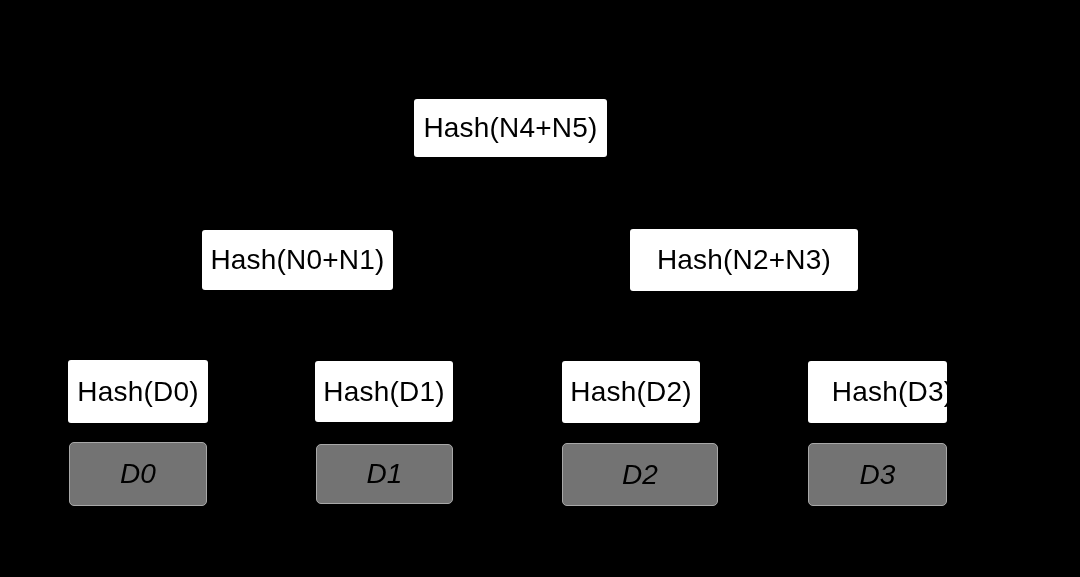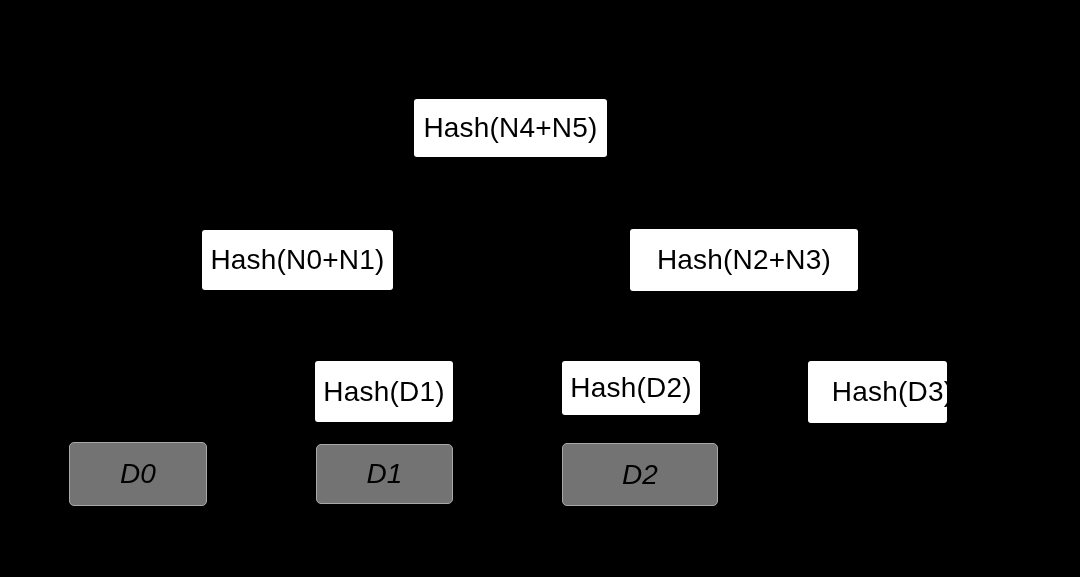--- a/index.html
+++ b/index.html
@@ -38,46 +38,48 @@
     font-style: italic;
   }
   
   .pos-root   { left: 414px; top: 72px;  width: 193px; height: 58px; }
   
   .pos-int0   { left: 202px; top: 203px; width: 191px; height: 60px; }
   .pos-int1   { left: 630px; top: 202px; width: 228px; height: 62px; }
   
   .pos-leaf0  { left: 68px;  top: 333px; width: 140px; height: 63px; }
   .pos-leaf1  { left: 315px; top: 334px; width: 138px; height: 61px; }
-  .pos-leaf2  { left: 562px; top: 334px; width: 138px; height: 54px; }
+  .pos-leaf2  { left: 562px; top: 334px; width: 138px; height: 62px; }
   .pos-leaf3  { left: 808px; top: 334px; width: 139px; height: 62px; padding-left: 30px; }
   
   .pos-data0  { left: 69px;  top: 442px; width: 138px; height: 64px; }
   .pos-data1  { left: 316px; top: 444px; width: 137px; height: 60px; }
   .pos-data2  { left: 562px; top: 443px; width: 156px; height: 63px; }
   .pos-data3  { left: 808px; top: 443px; width: 139px; height: 63px; }
 </style>
 </head>
 <body>
 
 <div class="canvas">
 
   <div class="node hash-node pos-root">Hash(N4+N5)</div>
 
   <div class="node hash-node pos-int0">Hash(N0+N1)</div>
 
   <div class="node hash-node pos-int1">Hash(N2+N3)</div>
 
+  <div class="node hash-node pos-leaf0">Hash(D0)</div>
 
   <div class="node hash-node pos-leaf1">Hash(D1)</div>
 
   <div class="node hash-node pos-leaf2">Hash(D2)</div>
 
   <div class="node hash-node pos-leaf3">Hash(D3)</div>
 
   <div class="node data-node pos-data0">D0</div>
 
   <div class="node data-node pos-data1">D1</div>
 
   <div class="node data-node pos-data2">D2</div>
 
+  <div class="node data-node pos-data3">D3</div>
 
 </div>
 
 </body></html>

